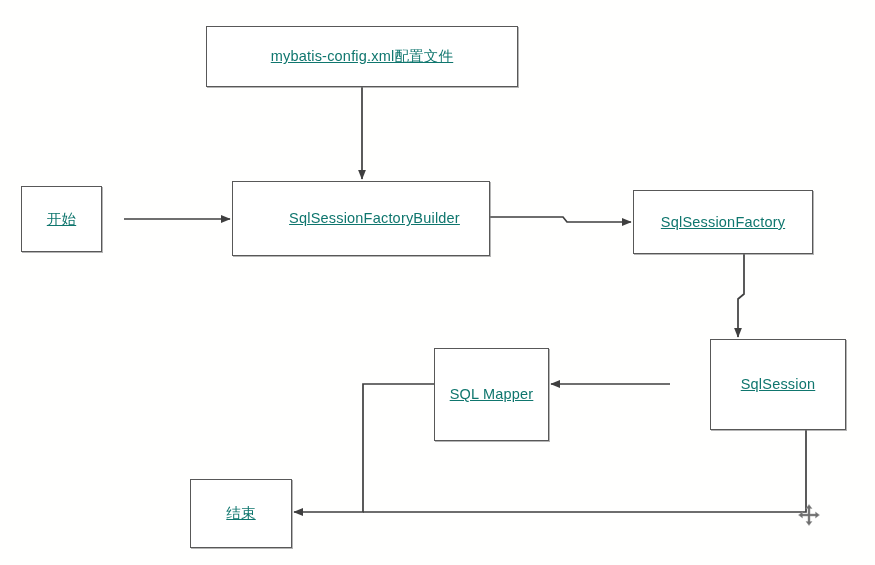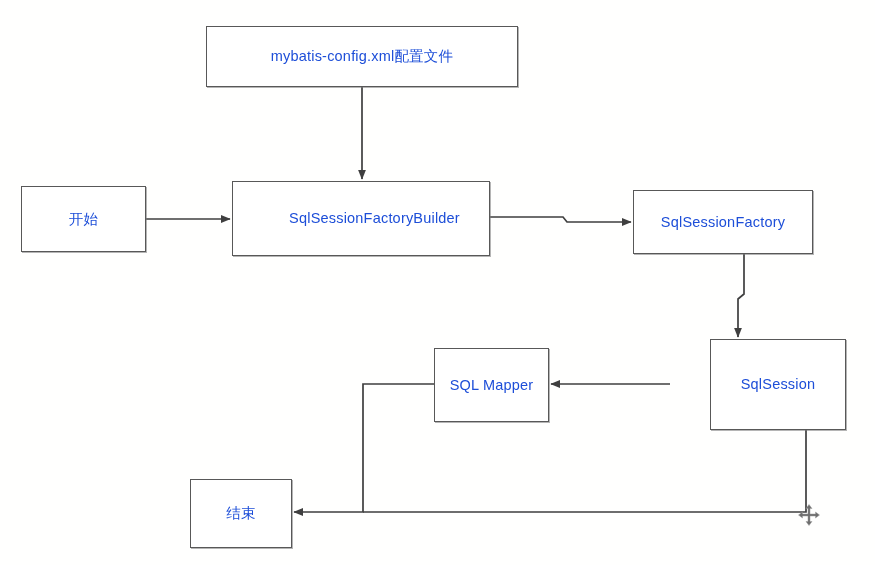--- a/index.html
+++ b/index.html
@@ -24,35 +24,36 @@
   }
   .node {
     position: absolute;
     box-sizing: border-box;
     background: #ffffff;
     border: 1.6px solid #585858;
     display: flex;
     align-items: center;
     justify-content: center;
     text-align: center;
-    color: #1d4ed8;
+    color: #0f766e;
     font-size: 14.5px;
     letter-spacing: 0.2px;
     line-height: 1.25;
     box-shadow: 1px 1px 0 rgba(120,120,120,0.55);
+    text-decoration: underline;
   }
   .node-label {
     padding: 0 6px;
     white-space: nowrap;
   }
   #n-config { left: 206px; top: 26px;  width: 312px; height: 61px; }
-  #n-start  { left: 21px;  top: 186px; width: 125px; height: 66px; }
+  #n-start  { left: 21px;  top: 186px; width: 81px; height: 66px; }
   #n-builder{ left: 232px; top: 181px; width: 258px; height: 75px; padding-left: 27px; }
   #n-factory{ left: 633px; top: 190px; width: 180px; height: 64px; }
-  #n-mapper { left: 434px; top: 348px; width: 115px; height: 74px; }
+  #n-mapper { left: 434px; top: 348px; width: 115px; height: 93px; }
   #n-session{ left: 670px; top: 339px; width: 136px; height: 91px; margin-left: 40px; }
   #n-end    { left: 190px; top: 479px; width: 102px; height: 69px; }
 
   #move-cursor {
     position: absolute;
     left: 797px;
     top: 503px;
     width: 24px;
     height: 24px;
   }

